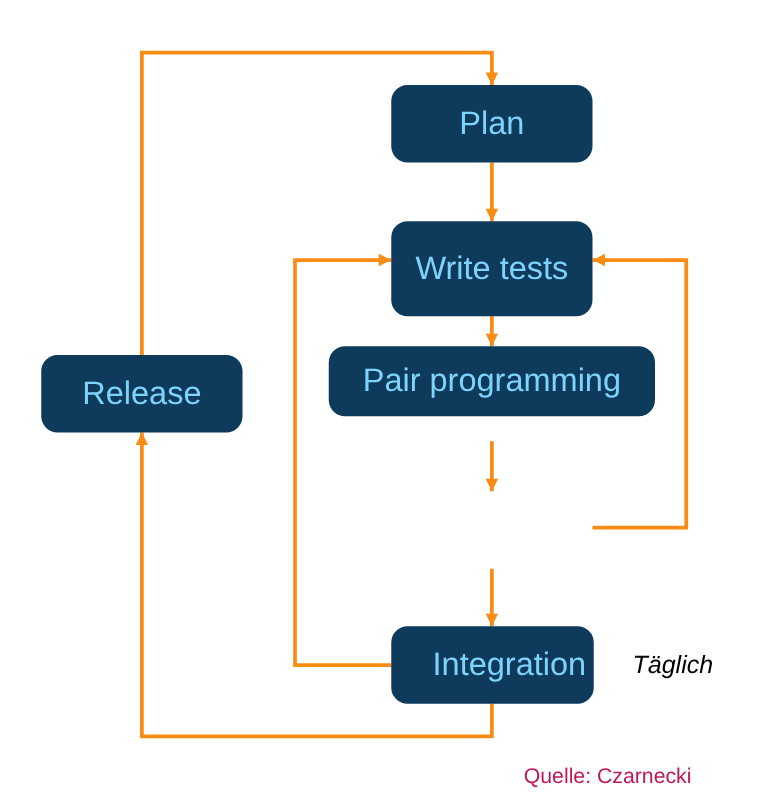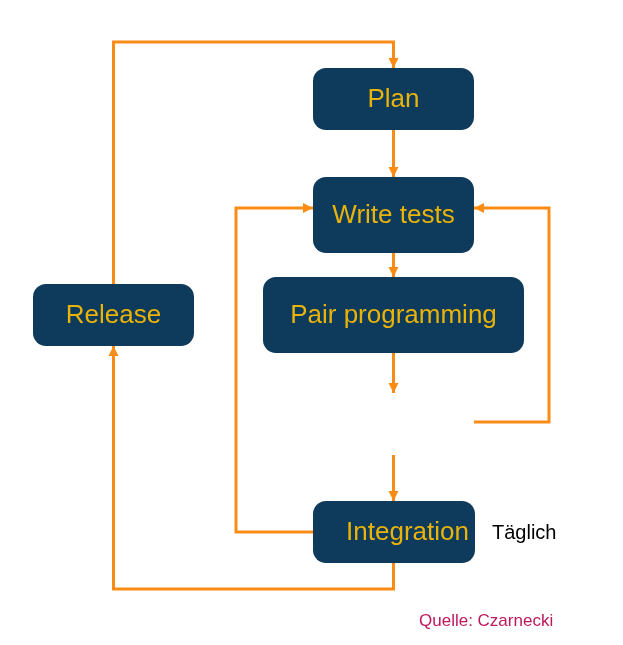--- a/index.html
+++ b/index.html
@@ -12,46 +12,46 @@
     overflow: hidden;
   }
   .connectors {
     position: absolute;
     left: 0; top: 0;
     width: 623px; height: 645px;
   }
   .node {
     position: absolute;
     background: #0E3A5C;
-    color: #eab308;
+    color: #7dd3fc;
     border-radius: 13px;
     display: flex;
     flex-direction: column;
     align-items: center;
     justify-content: center;
     font-size: 26px;
     line-height: 1.2;
     text-align: center;
     box-sizing: border-box;
   }
   #node-plan        { left: 313px; top: 68px;  width: 161px; height: 62px; }
   #node-write-tests { left: 313px; top: 177px; width: 161px; height: 76px; }
-  #node-pair        { left: 263px; top: 277px; width: 261px; height: 76px; }
+  #node-pair        { left: 263px; top: 277px; width: 261px; height: 56px; }
   #node-test        { left: 313px; top: 393px; width: 161px; height: 62px; }
   #node-integration { left: 313px; top: 501px; width: 162px; height: 62px; padding-left: 27px; }
   #node-release     { left: 33px;  top: 284px; width: 161px; height: 62px; }
   .anno {
     position: absolute;
     font-size: 20px;
     line-height: 26px;
     color: #000000;
     white-space: nowrap;
   }
   #anno-cycle { left: 402px; top: 13px; }
-  #anno-daily { left: 492px; top: 519px; }
+  #anno-daily { left: 506px; top: 519px; font-style: italic; }
   .caption {
     position: absolute;
     left: 419px; top: 610px;
     font-size: 17px;
     line-height: 22px;
     color: #be185d;
     white-space: nowrap;
   }
 </style>
 </head>

